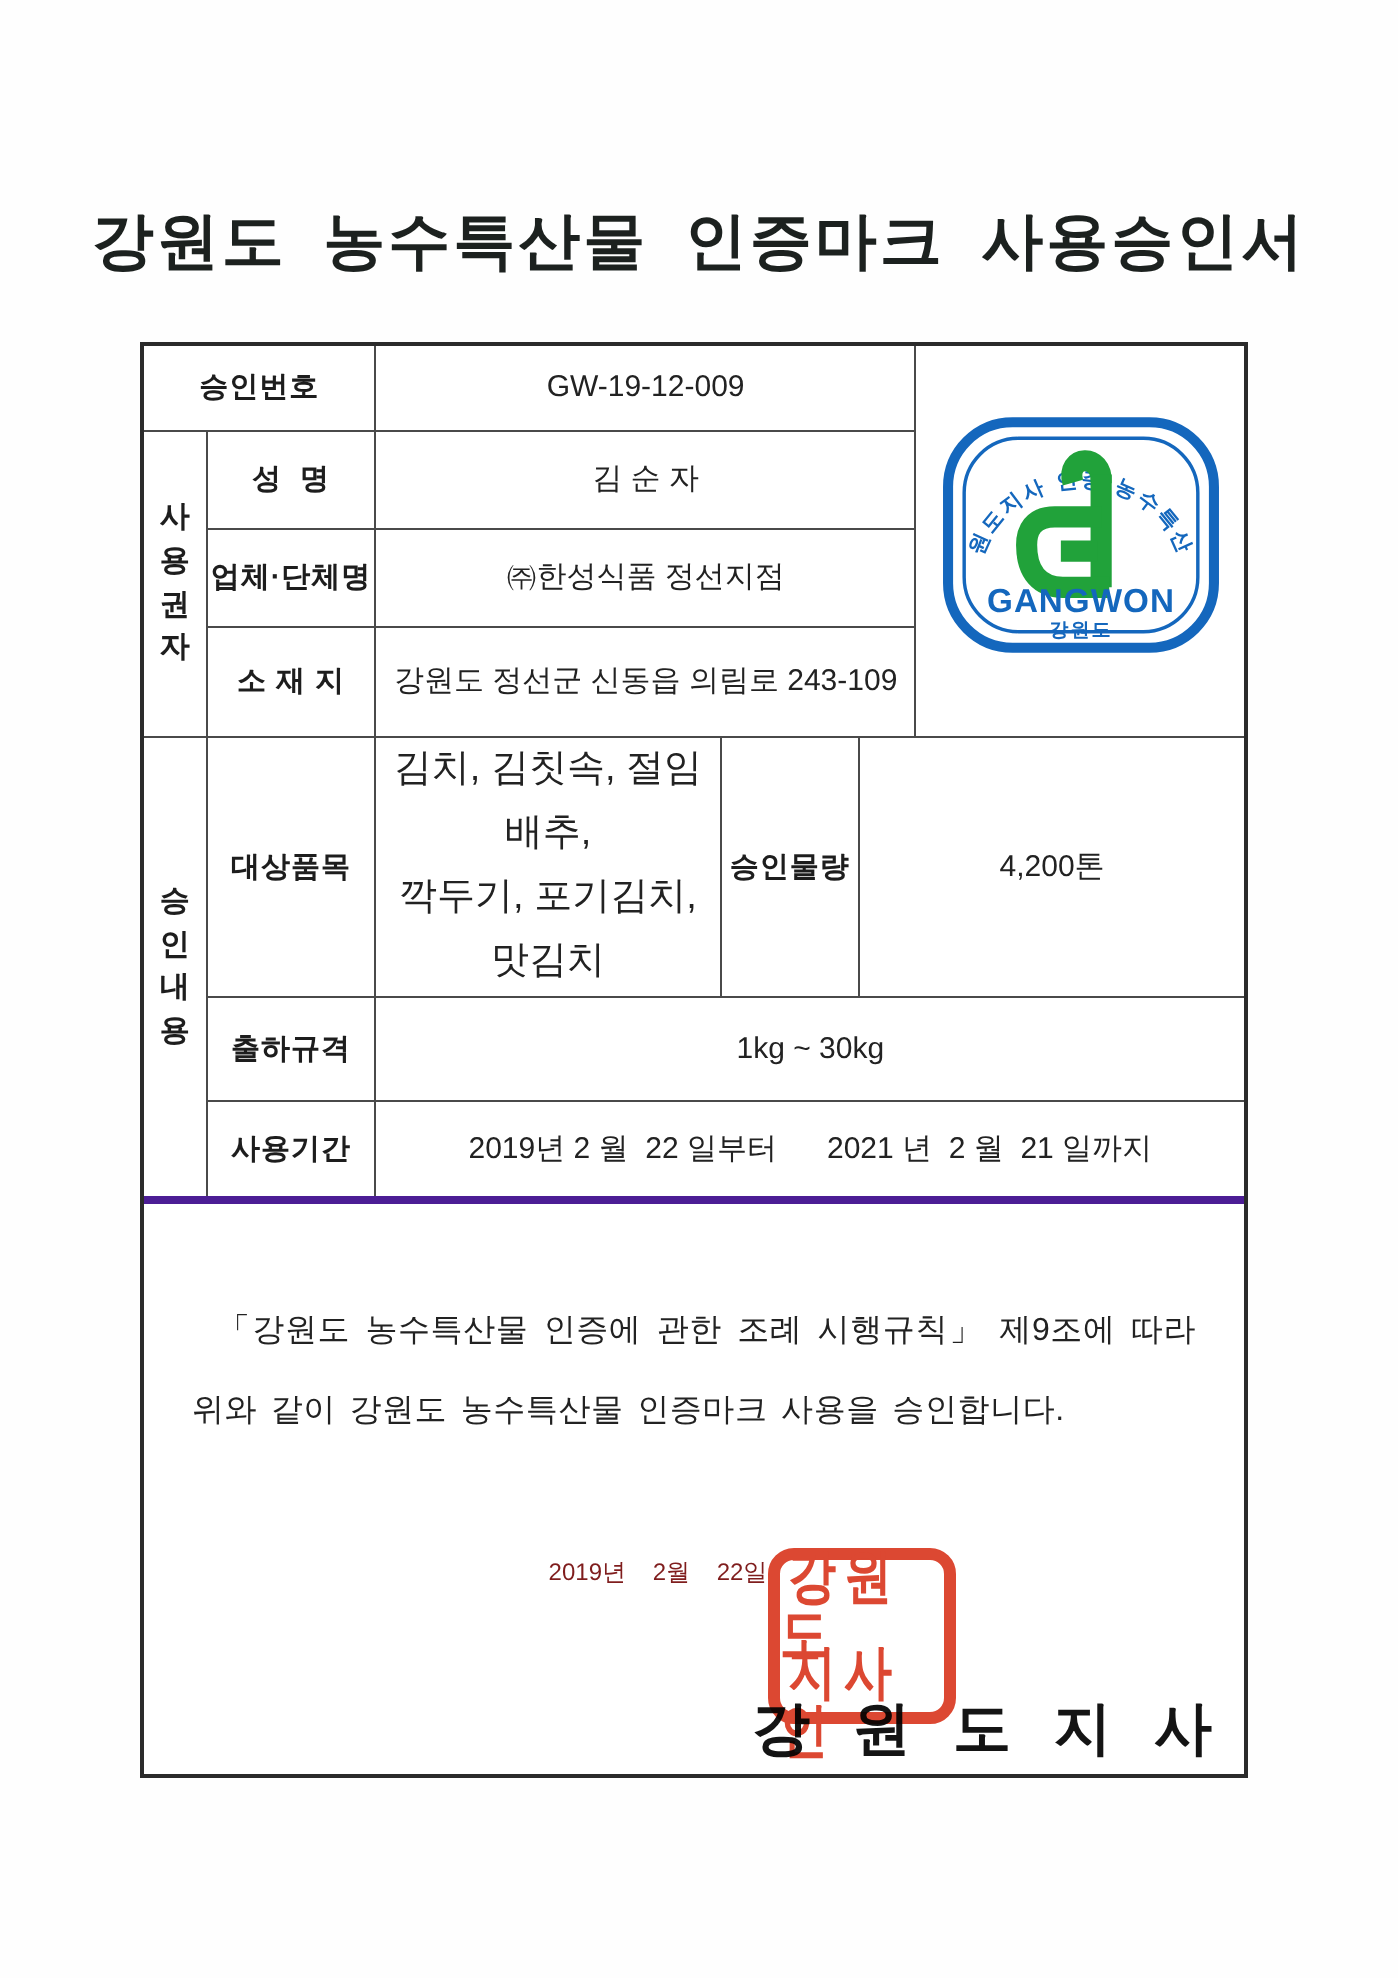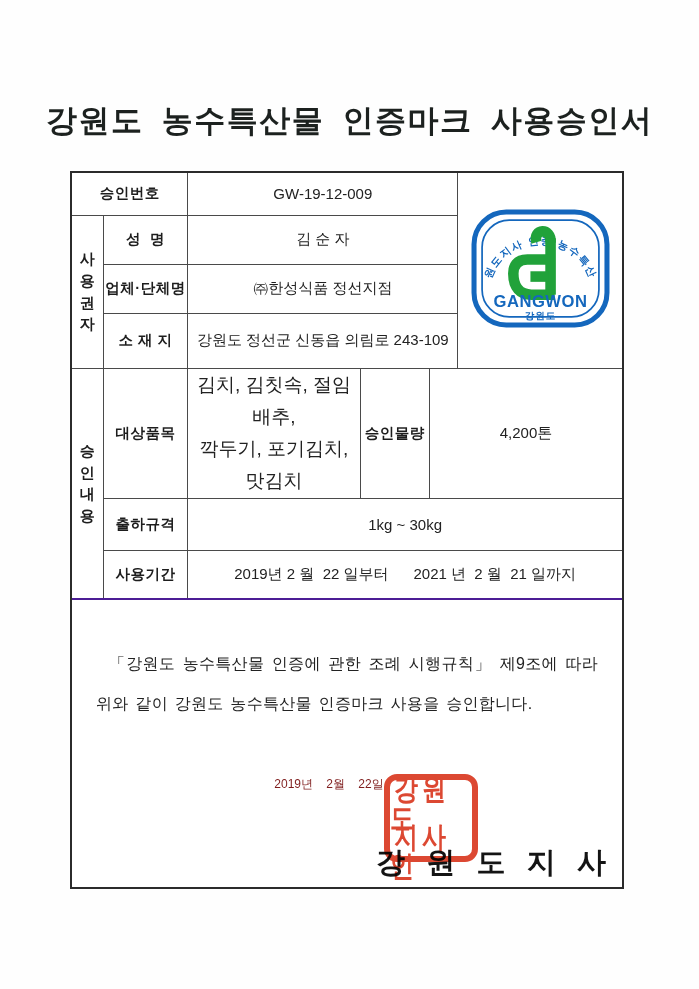--- a/index.html
+++ b/index.html
@@ -28,21 +28,21 @@
   .cert-box{
     position:relative;
     width:550px;
     height:714px;
     margin-left:70px;
     margin-top:29px;
     border:2px solid #2b2b2b;
     box-sizing:content-box;
     background:#fff;
   }
-  .table-wrap{border-bottom:2px solid #4c1d95;}
+  .table-wrap{border-bottom:4px solid #4c1d95;}
   table.cert-table{
     border-collapse:collapse;
     border-style:hidden;
     table-layout:fixed;
     width:100%;
   }
   table.cert-table td{
     border:1px solid #4a4a4a;
     vertical-align:middle;
     padding:0;

